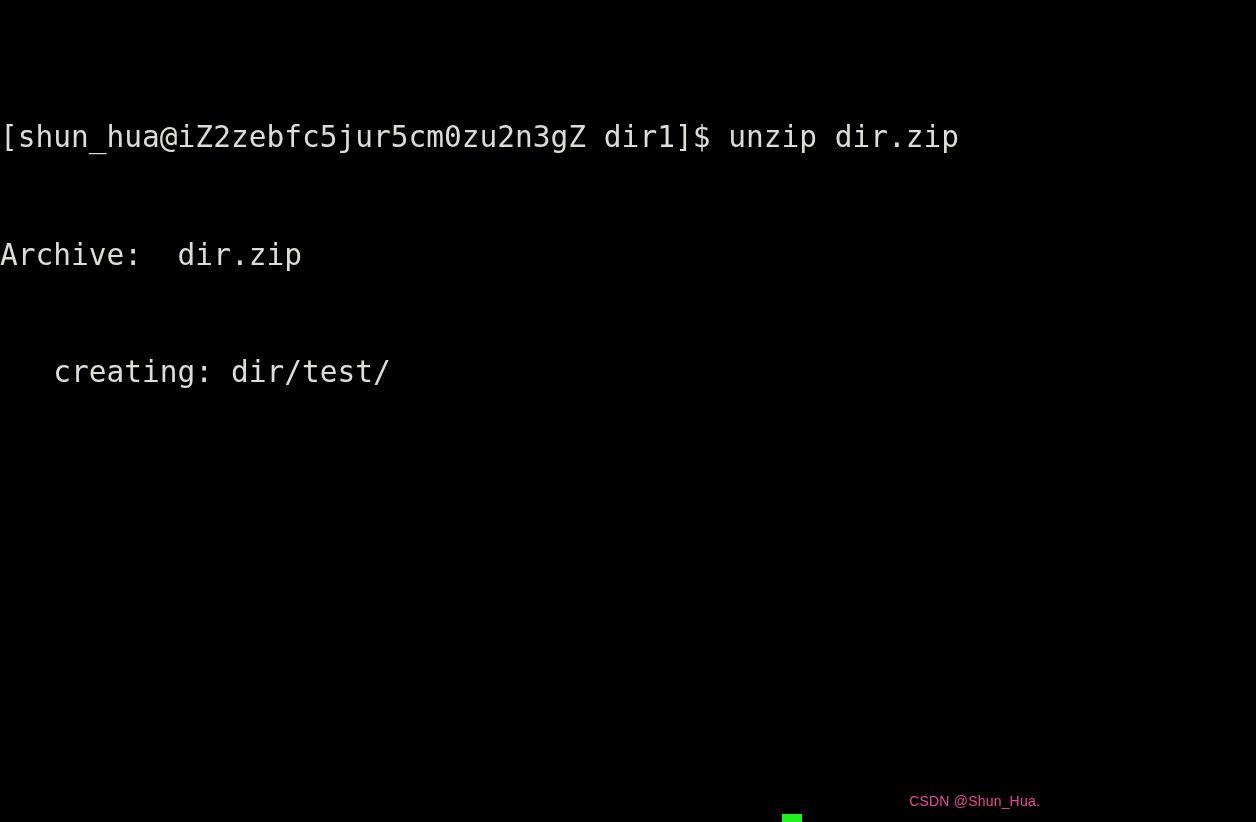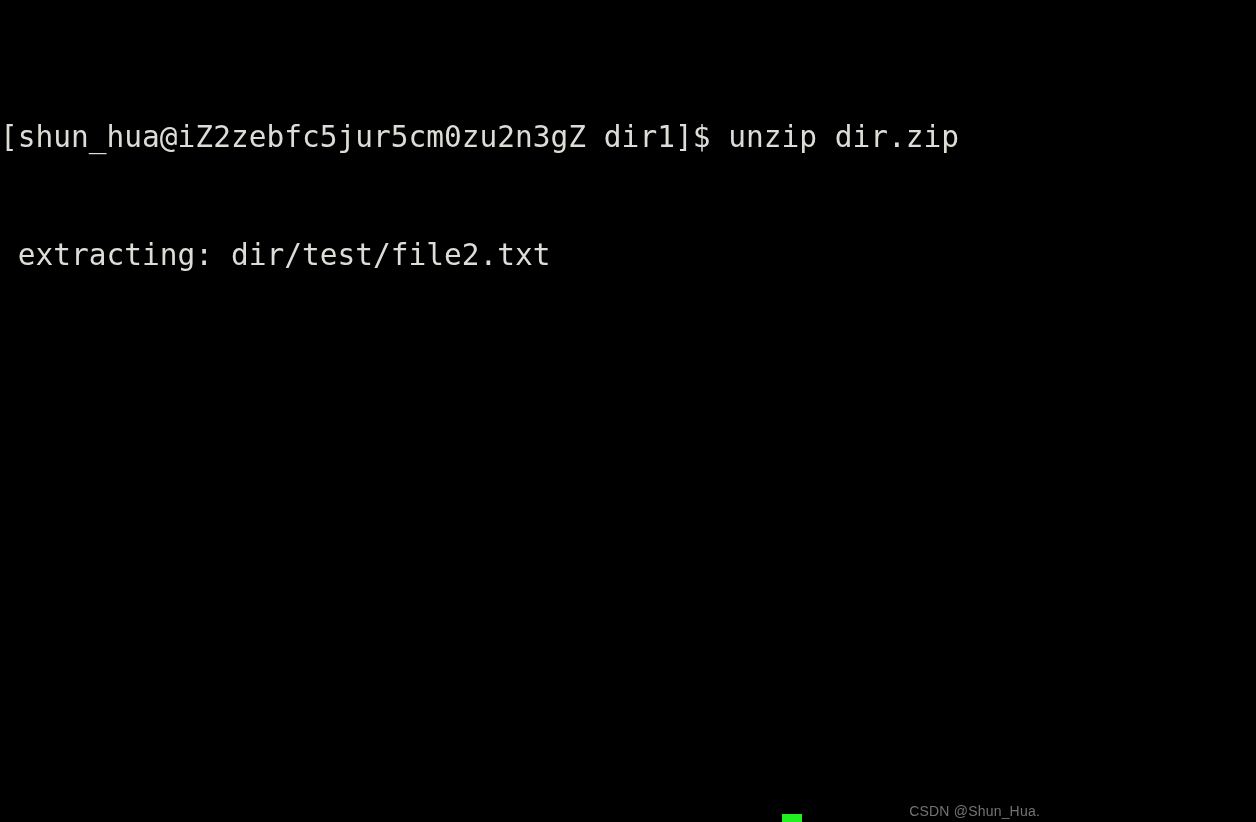--- a/index.html
+++ b/index.html
@@ -39,37 +39,38 @@
     position: absolute;
     left: 782px;
     top: 814px;
     width: 20px;
     height: 10px;
     background: #20f020;
   }
   .watermark {
     position: absolute;
     right: 8px;
-    bottom: 2px;
+    bottom: 12px;
     font-family: "Liberation Sans", "DejaVu Sans", sans-serif;
     font-size: 14px;
     line-height: 18px;
-    color: #737373;
+    color: #ec4899;
     letter-spacing: 0.2px;
     white-space: pre;
   }
 </style>
 </head>
 <body>
 
 <div id="terminal">
   <div id="screen">
 
     <div class="line"><span class="seg c-default">[shun_hua@iZ2zebfc5jur5cm0zu2n3gZ dir1]$ unzip dir.zip</span></div>
-    <div class="line"><span class="seg c-default"> extracting: dir/test/file2.txt</span></div>
+    <div class="line"><span class="seg c-default">Archive:  dir.zip</span></div>
+    <div class="line"><span class="seg c-default">   creating: dir/test/</span></div>
     
     
     
 
     
 
     
     
     
     

